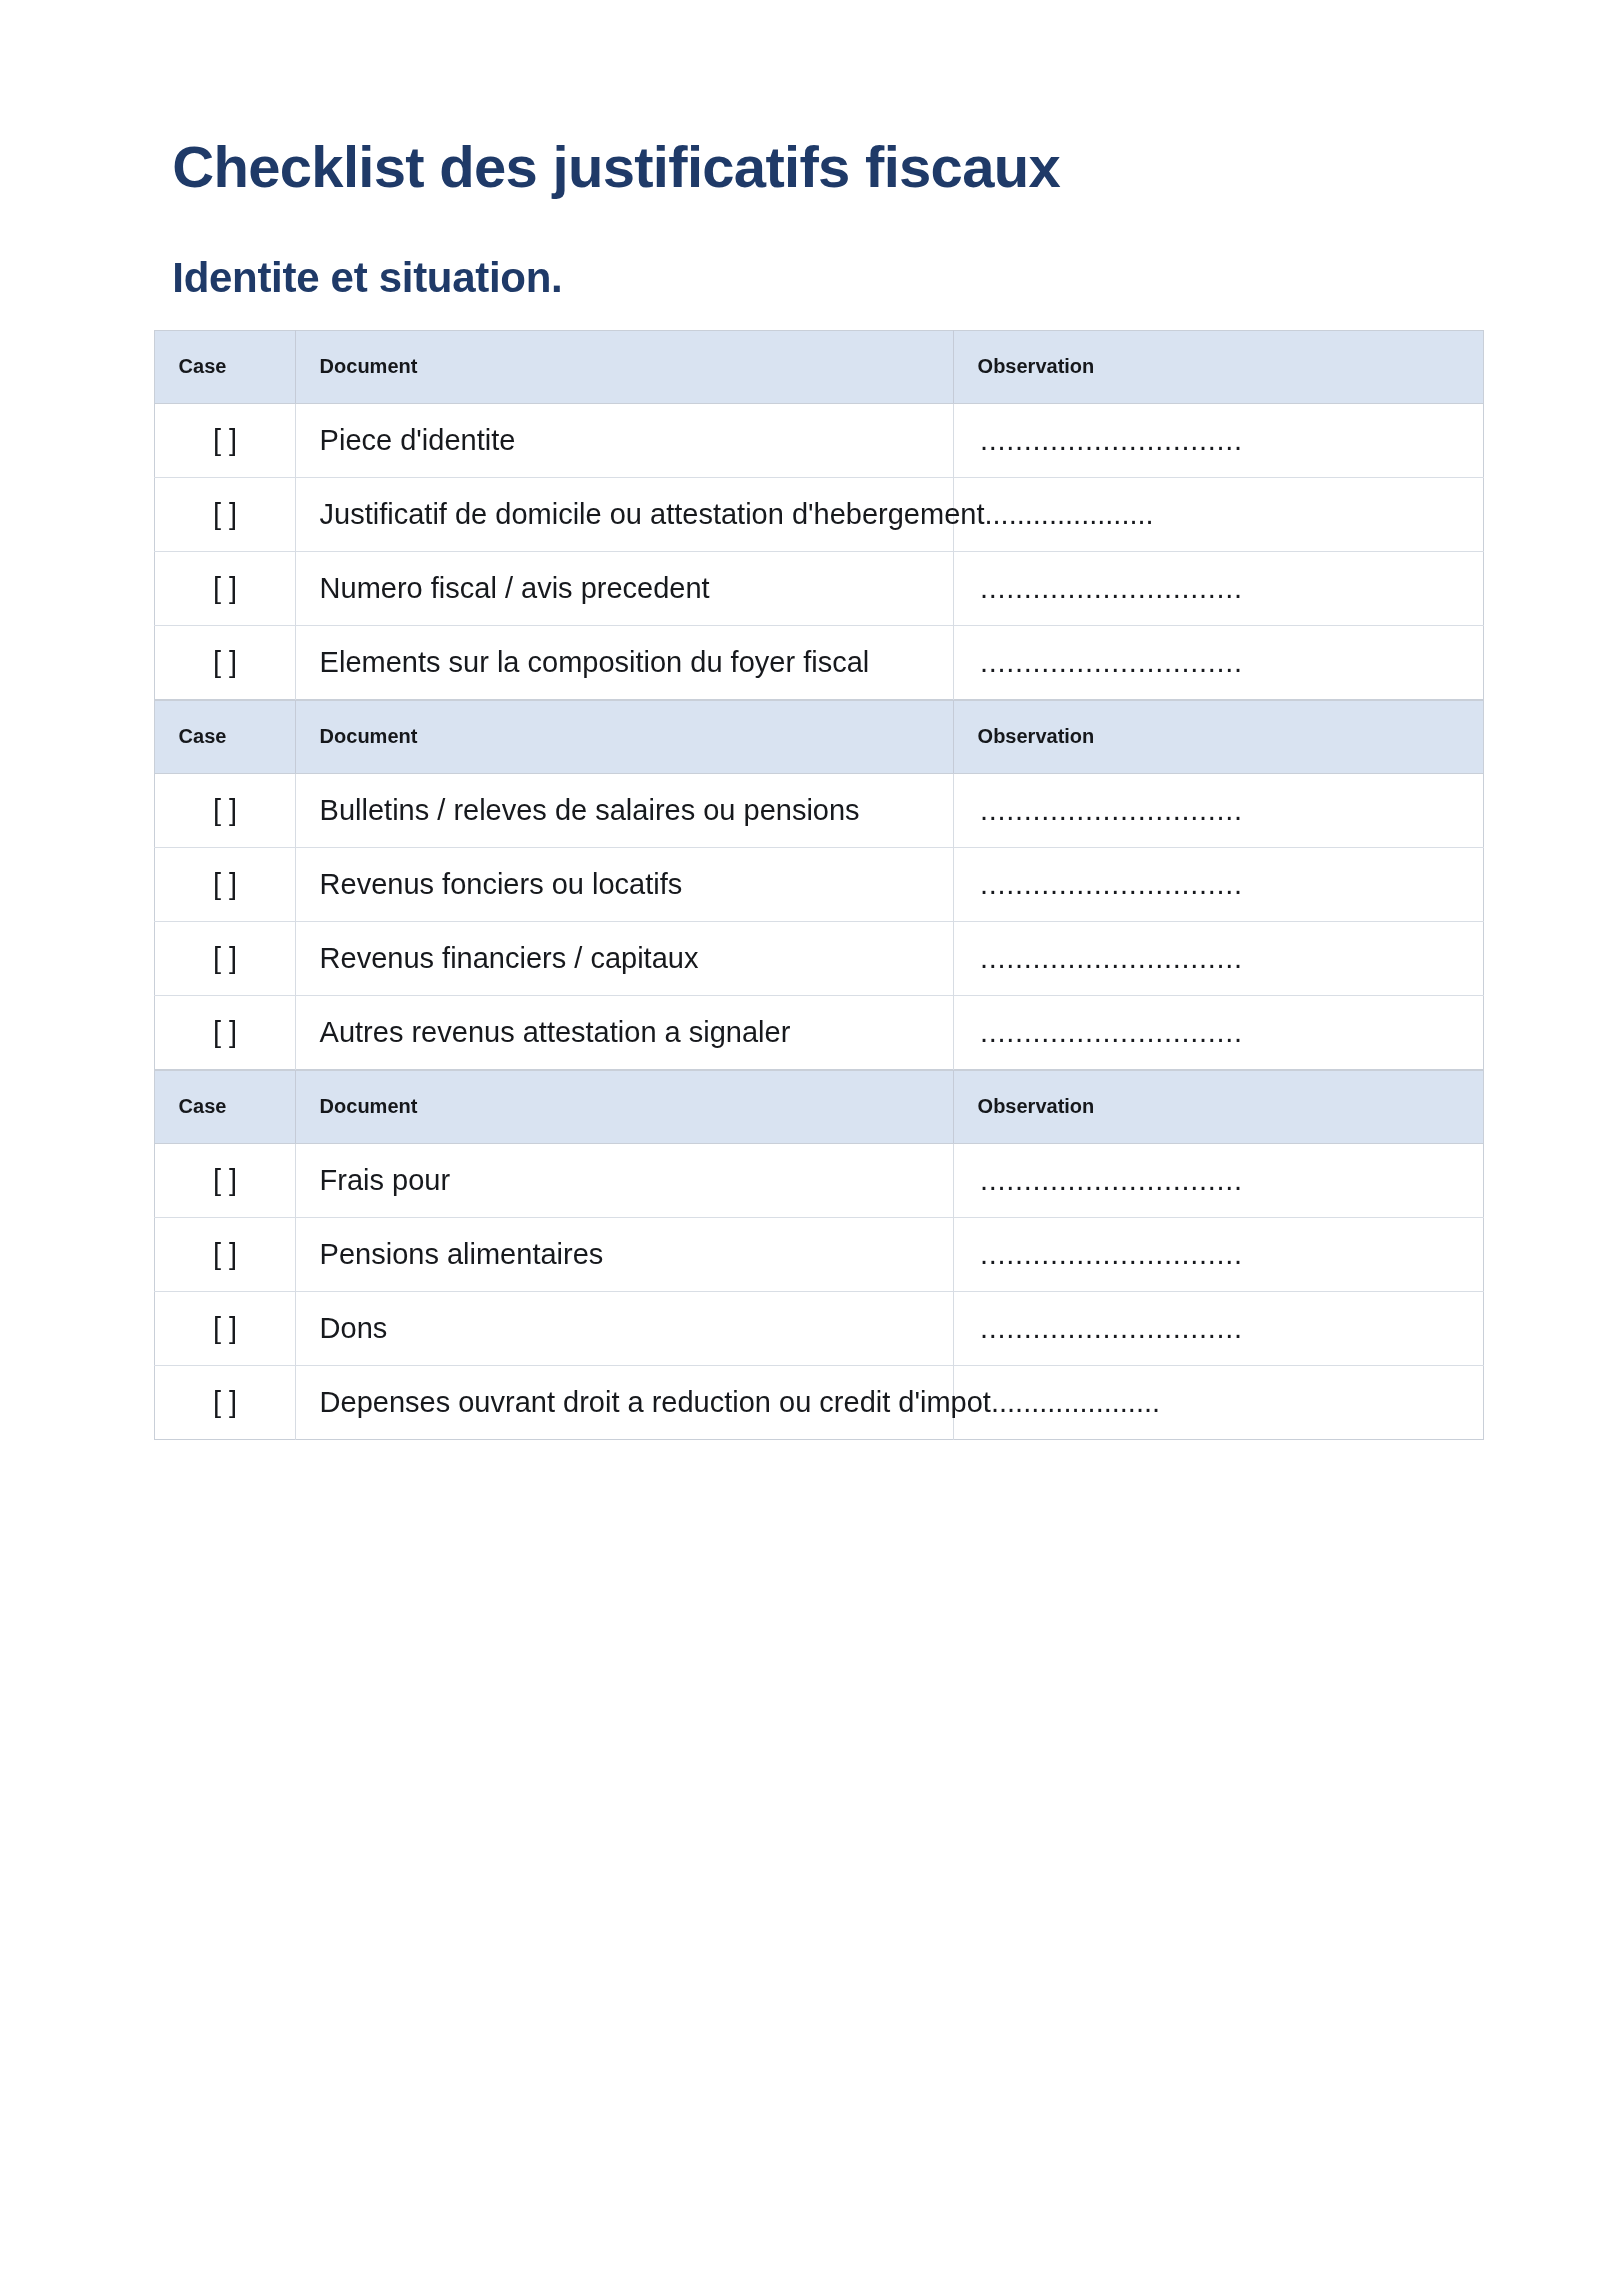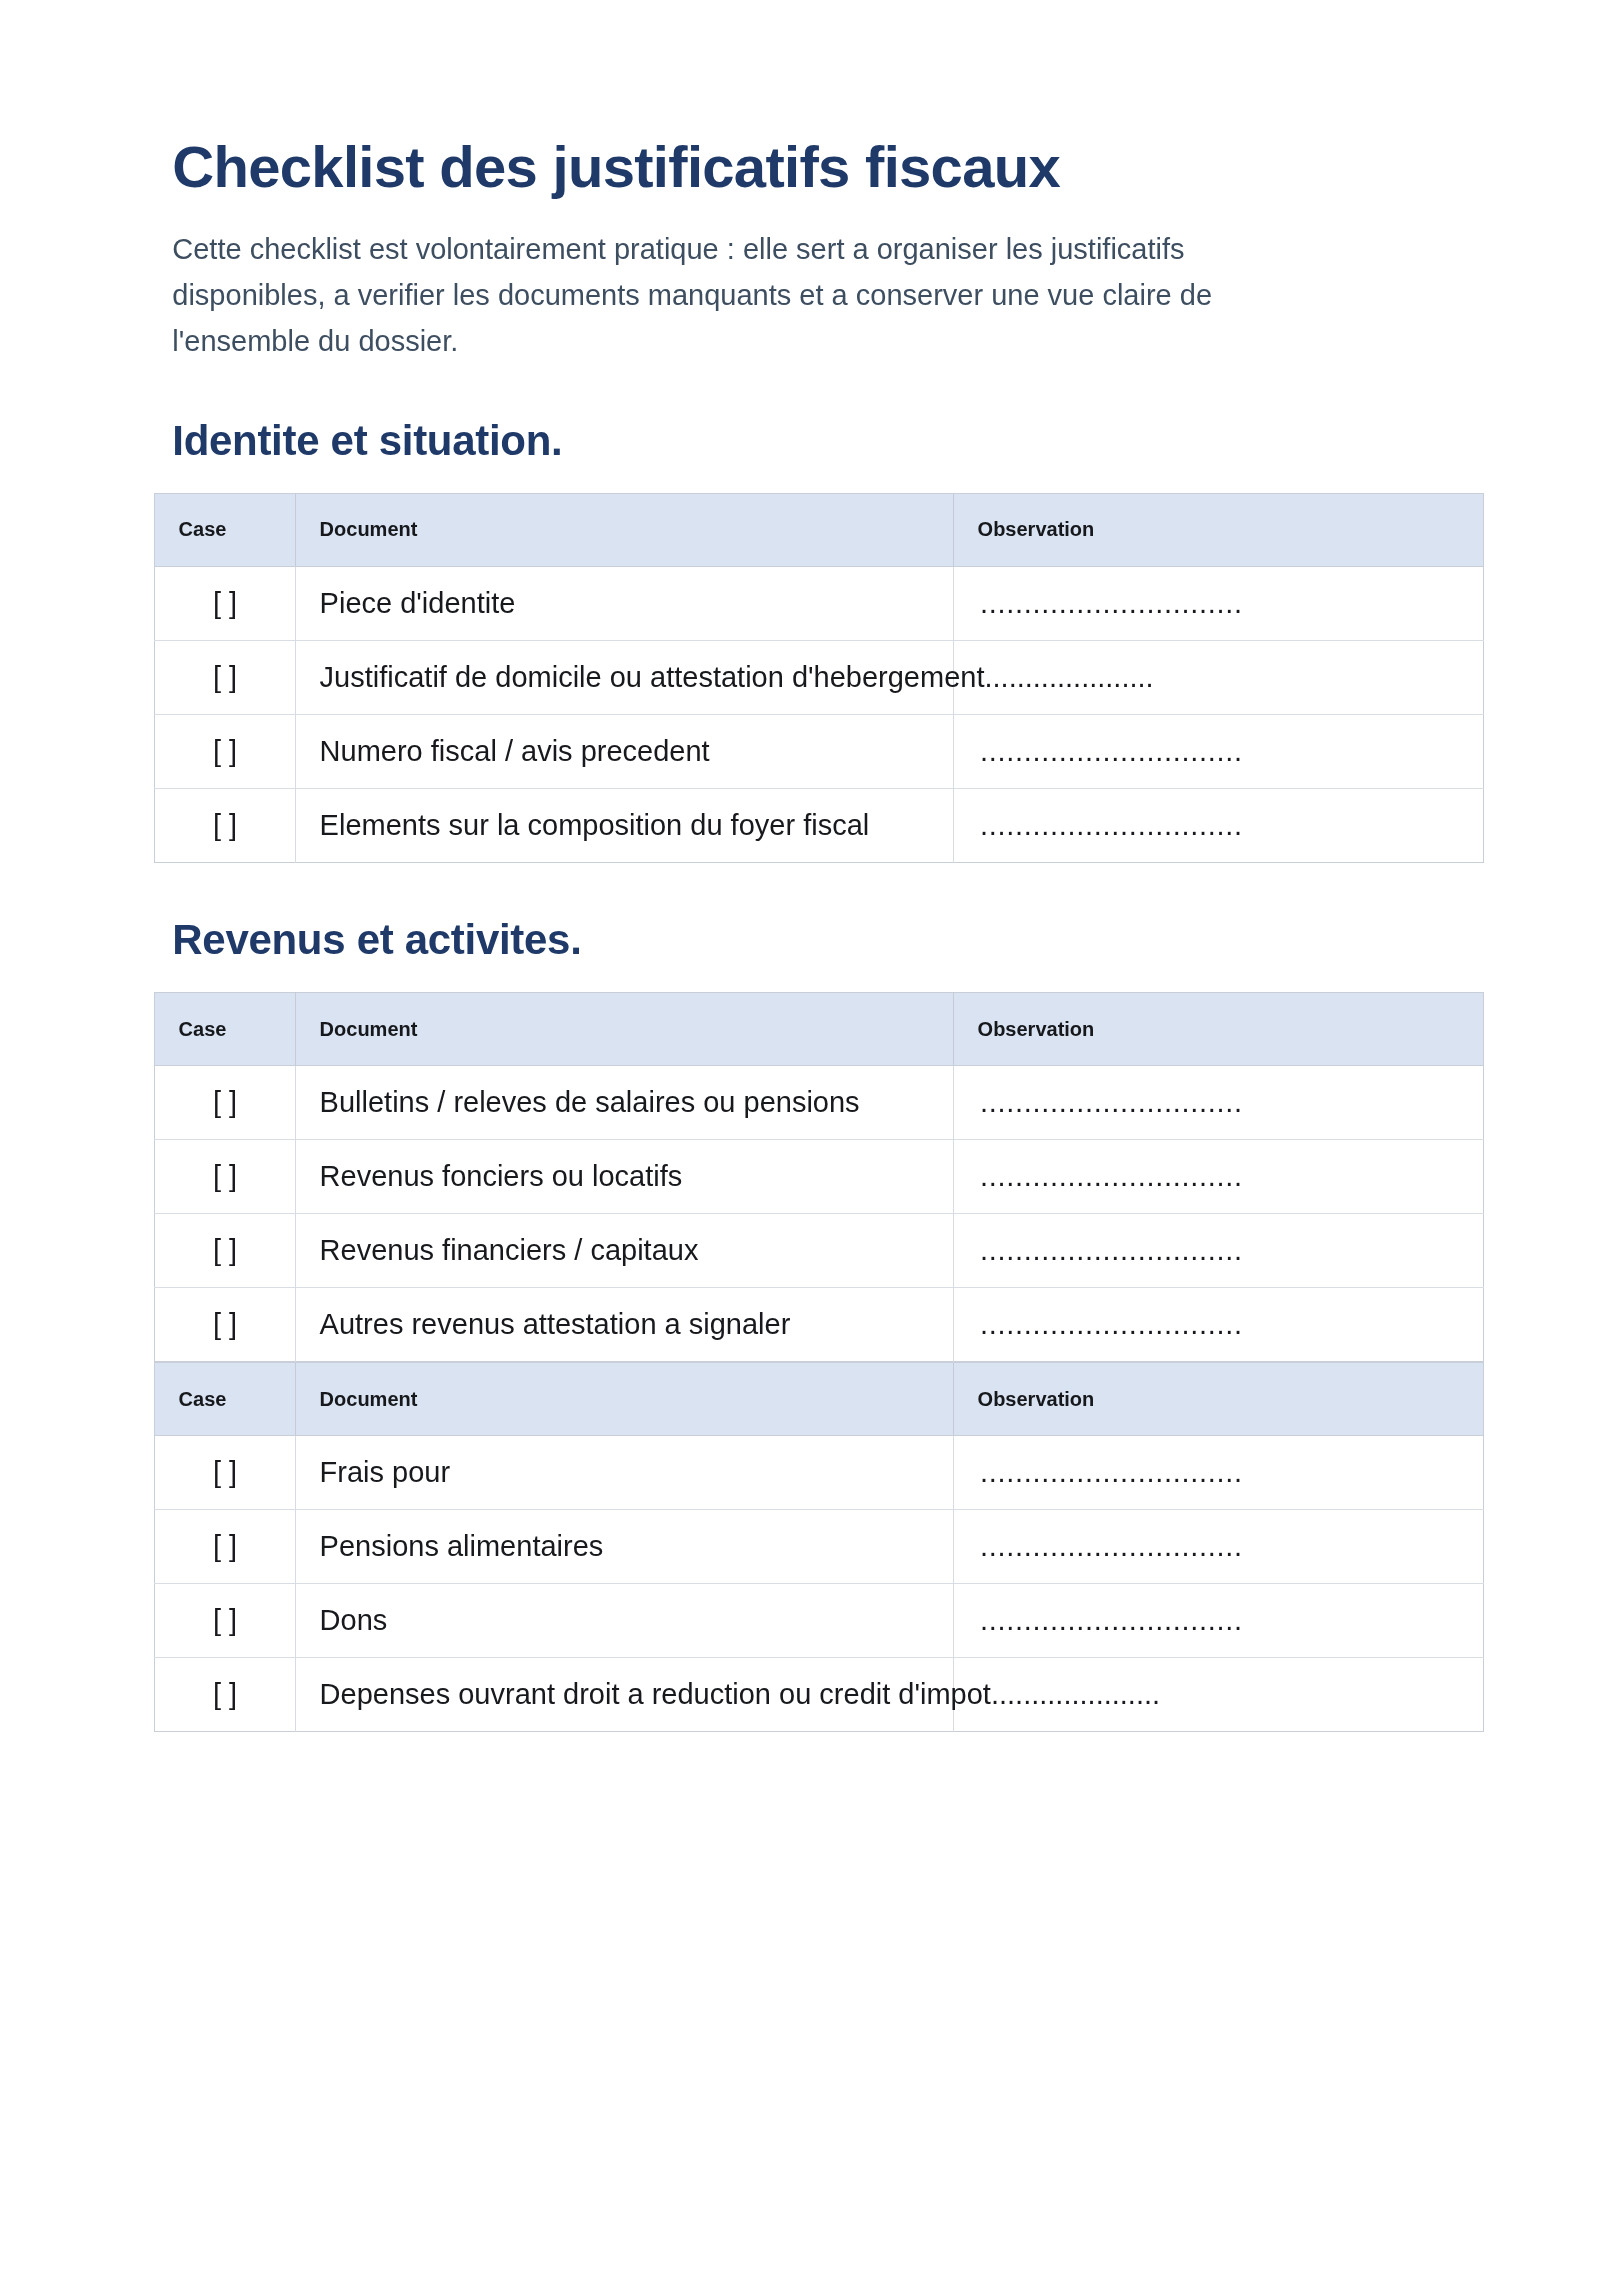--- a/index.html
+++ b/index.html
@@ -64,23 +64,20 @@
   td.cell-doc  { padding-left: 23.6px; white-space: nowrap; overflow: visible; }
   td.cell-obs  { padding-left: 26px; white-space: nowrap; letter-spacing: 0.7px; }
 </style>
 </head>
 <body>
 
 <div class="page">
 
   <h1 class="doc-title">Checklist des justificatifs fiscaux</h1>
 
-  <p class="intro">Cette checklist est volontairement pratique : elle sert a organiser les justificatifs
-disponibles, a verifier les documents manquants et a conserver une vue claire de
-l'ensemble du dossier.</p>
 
   <h2 class="section-heading">Identite et situation.</h2>
   <table class="checklist">
     <colgroup>
         <col class="c-case">
         <col class="c-doc">
         <col class="c-obs">
       </colgroup>
     <thead>
       <tr>
@@ -106,21 +103,20 @@
         <td class="cell-obs">..............................</td>
       </tr>
       <tr>
         <td class="cell-case">[ ]</td>
         <td class="cell-doc">Elements sur la composition du foyer fiscal</td>
         <td class="cell-obs">..............................</td>
       </tr>
     </tbody>
   </table>
 
-  <h2 class="section-heading">Revenus et activites.</h2>
   <table class="checklist">
     <colgroup>
         <col class="c-case">
         <col class="c-doc">
         <col class="c-obs">
       </colgroup>
     <thead>
       <tr>
         <th>Case</th>
         <th>Document</th>

